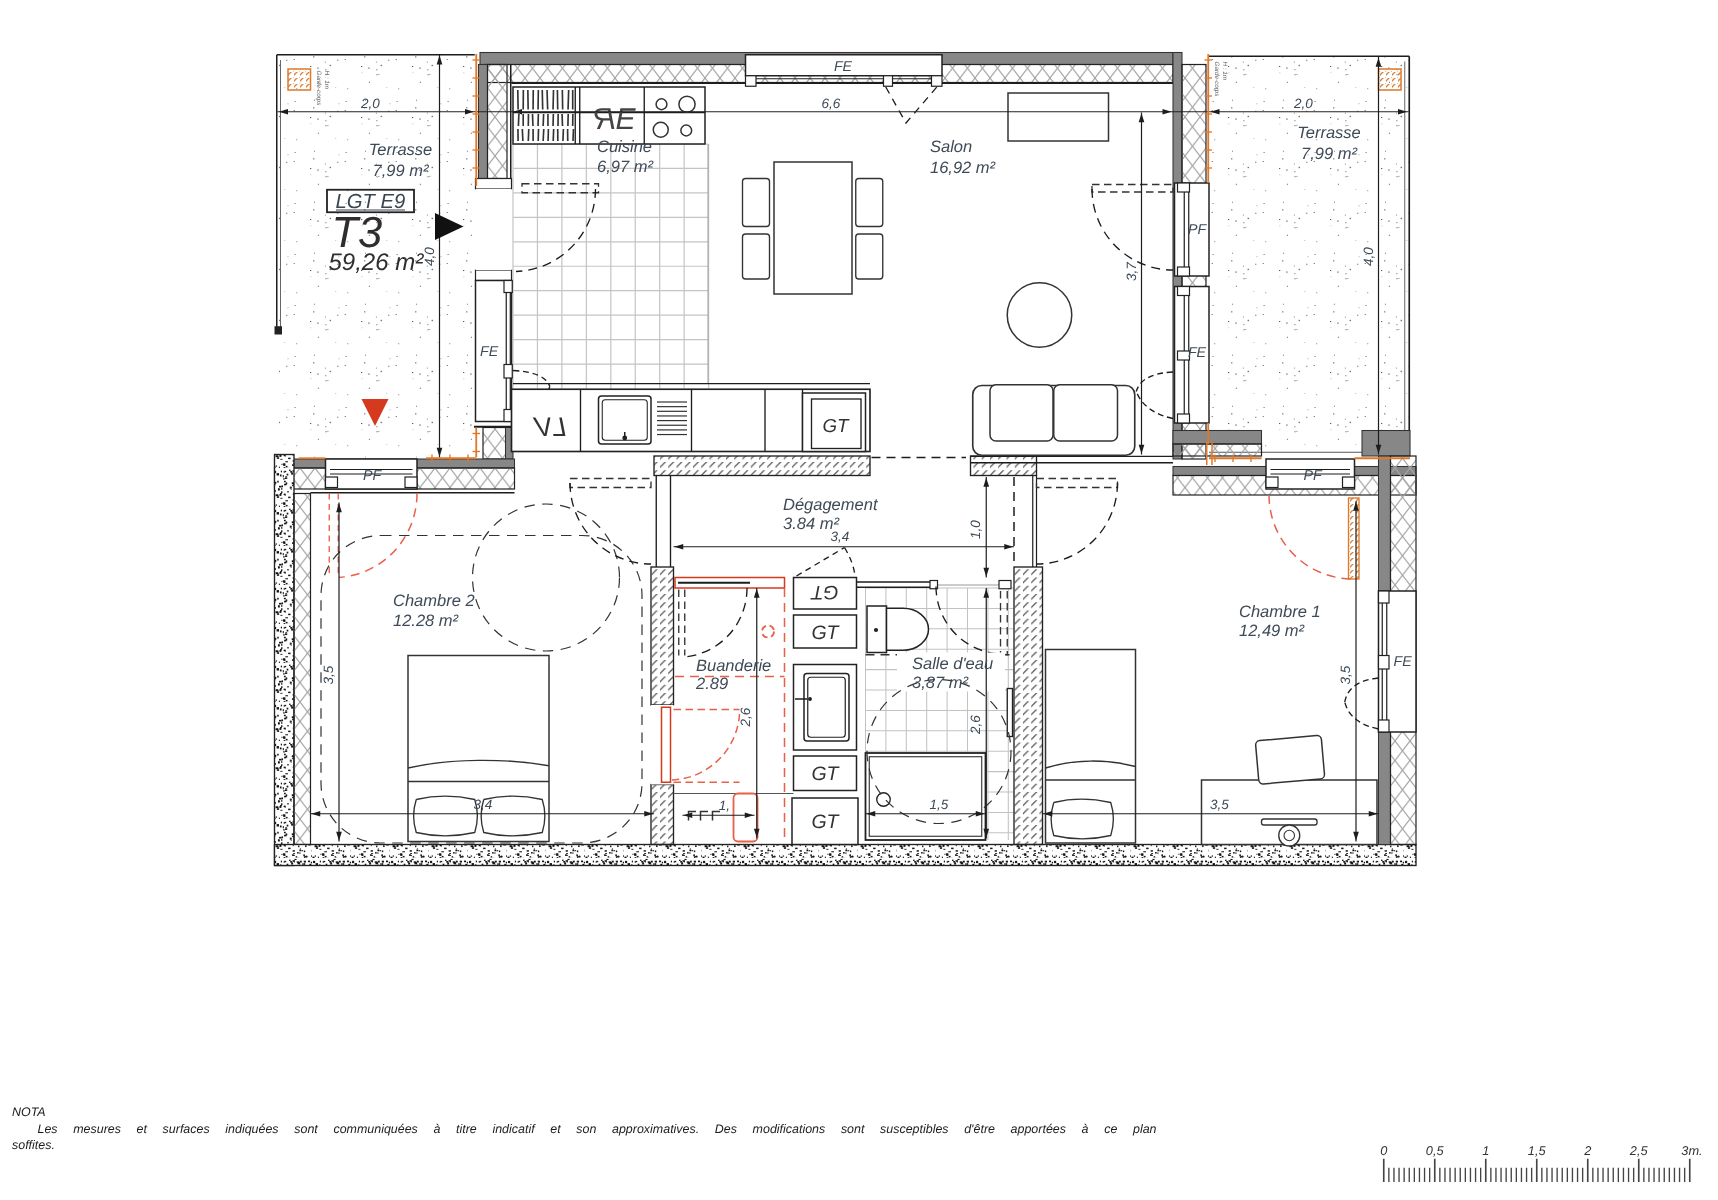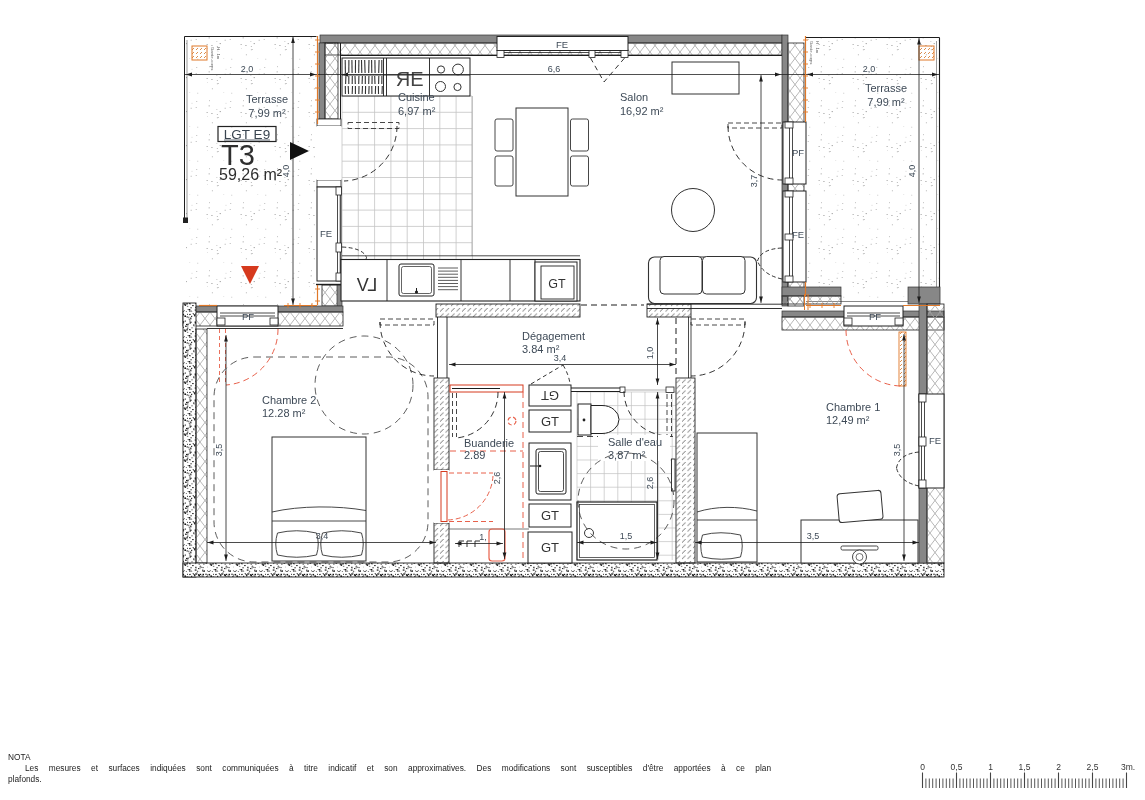--- a/index.html
+++ b/index.html
@@ -1,16 +1,16 @@
 <!DOCTYPE html>
 <html><head><meta charset="utf-8"><title>Plan</title>
 <style>html,body{margin:0;padding:0;background:#fff;width:1145px;height:800px;overflow:hidden;}
 *{box-sizing:border-box;}</style></head>
 <body>
-<div style="position:relative;width:1145px;height:692px;font-family:'Liberation Sans',sans-serif;">
+<div style="position:relative;width:1145px;height:692px;font-family:'Liberation Sans',sans-serif;font-style:italic;">
 
 <svg width="1145" height="800" viewBox="0 0 1145 800" xmlns="http://www.w3.org/2000/svg" font-family="Liberation Sans, sans-serif">
 <defs>
 <pattern id="speck" width="34" height="34" patternUnits="userSpaceOnUse">
           <rect x="21.7" y="0.9" width="0.6" height="0.6" fill="#909090"></rect>
           <rect x="4.7" y="3.5" width="0.9" height="0.8" fill="#777"></rect>
           <rect x="3.0" y="14.3" width="0.5" height="0.5" fill="#909090"></rect>
           <rect x="7.9" y="20.5" width="0.8" height="0.7" fill="#777"></rect>
           <rect x="14.3" y="15.3" width="0.6" height="0.6" fill="#6a6a6a"></rect>
           <rect x="25.8" y="5.4" width="0.7" height="0.6" fill="#555"></rect>
@@ -786,24 +786,24 @@
 
 <line x1="806" y1="305.5" x2="841" y2="305.5" stroke="#e07828" stroke-width="1.2"></line>
       <line x1="810" y1="303.0" x2="810" y2="308.0" stroke="#e07828" stroke-width="0.9"></line>
       <line x1="822" y1="303.0" x2="822" y2="308.0" stroke="#e07828" stroke-width="0.9"></line>
       <line x1="834" y1="303.0" x2="834" y2="308.0" stroke="#e07828" stroke-width="0.9"></line>
       <line x1="903" y1="305.5" x2="940" y2="305.5" stroke="#e07828" stroke-width="1.2"></line>
 
 <line x1="804.5" y1="294" x2="804.5" y2="310" stroke="#e07828" stroke-width="1"></line>
       <line x1="808" y1="294" x2="808" y2="310" stroke="#e07828" stroke-width="1"></line>
     </svg>
-<div style="position:absolute;left:8px;top:736px;width:763px;font-size:8.3px;line-height:10.9px;color:#1c1c1c;font-family:'Liberation Sans',sans-serif;margin-top:16px;">
+<div style="position:absolute;left:8px;top:736px;width:763px;font-size:8.3px;line-height:10.9px;color:#1c1c1c;font-family:'Liberation Sans',sans-serif;">
 <div>NOTA</div>
 <div style="text-align:justify;text-align-last:justify;padding-left:17px;">Les mesures et surfaces indiquées sont communiquées à titre indicatif et son approximatives. Des modifications sont susceptibles d'être apportées à ce plan</div>
-<div>plafonds.</div>
+<div>soffites.</div>
 </div>
 <svg width="1145" height="800" viewBox="0 0 1145 800" style="position:absolute;left:0;top:0" xmlns="http://www.w3.org/2000/svg" font-family="Liberation Sans, sans-serif">
       <text x="922.5" y="770" font-size="8.5" fill="#333" text-anchor="middle">0</text>
       <text x="956.5" y="770" font-size="8.5" fill="#333" text-anchor="middle">0,5</text>
       <text x="990.5" y="770" font-size="8.5" fill="#333" text-anchor="middle">1</text>
       <text x="1024.5" y="770" font-size="8.5" fill="#333" text-anchor="middle">1,5</text>
       <text x="1058.5" y="770" font-size="8.5" fill="#333" text-anchor="middle">2</text>
       <text x="1092.5" y="770" font-size="8.5" fill="#333" text-anchor="middle">2,5</text>
       <text x="1128" y="770" font-size="8.5" fill="#333" text-anchor="middle">3m.</text>
       <line x1="922.5" y1="772.5" x2="922.5" y2="788" stroke="#444" stroke-width="1.1"></line>

